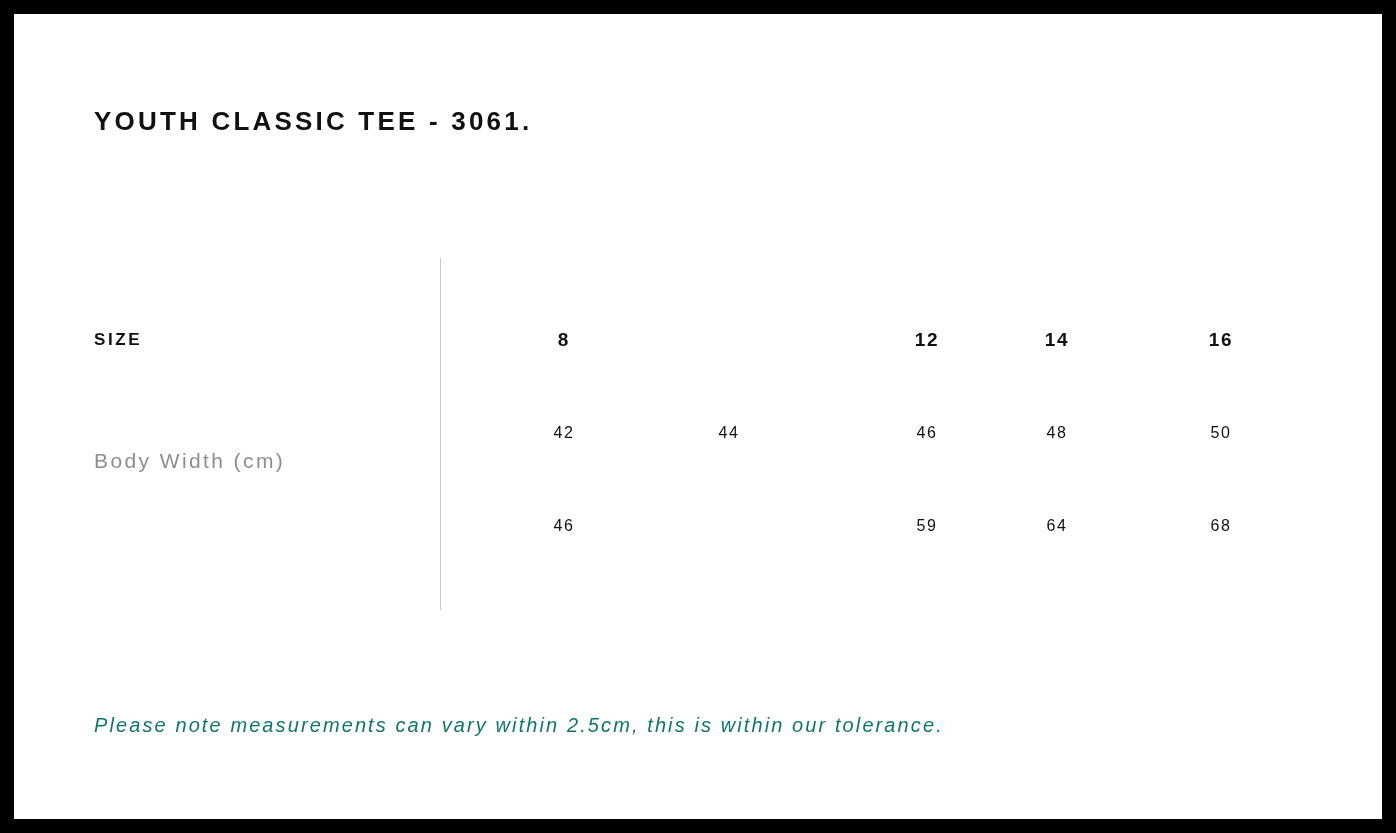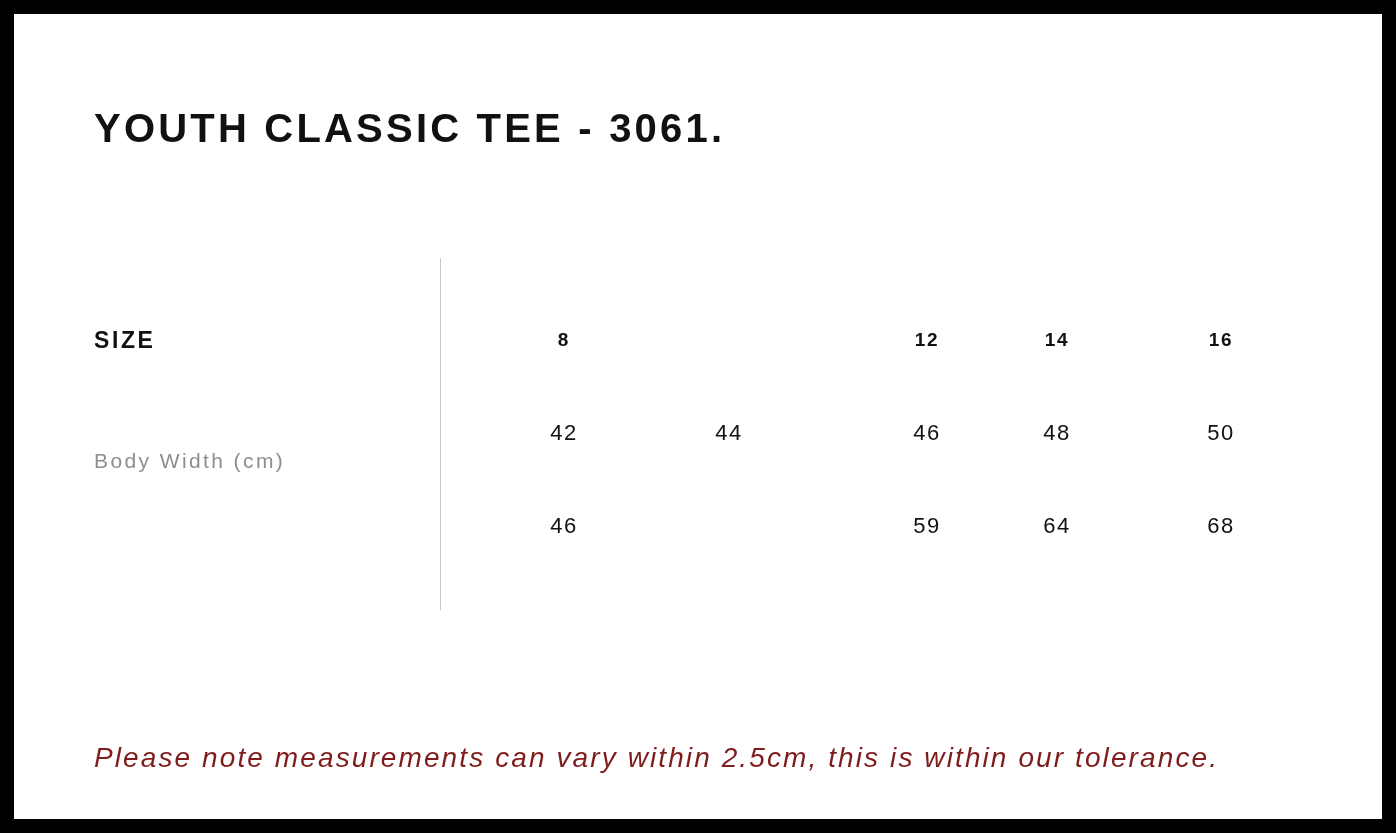--- a/index.html
+++ b/index.html
@@ -19,21 +19,21 @@
     top: 14px;
     width: 1368px;
     height: 805px;
     background: #ffffff;
     box-sizing: border-box;
   }
   .title {
     position: absolute;
     left: 80px;
     top: 92px;
-    font-size: 40px;
+    font-size: 26px;
     font-weight: bold;
     letter-spacing: 3.2px;
     color: #111111;
     white-space: nowrap;
   }
   .divider {
     position: absolute;
     left: 426px;
     top: 244px;
     width: 1px;
@@ -61,59 +61,58 @@
     left: 80px;
     top: 0;
     line-height: 40px;
     font-size: 21px;
     letter-spacing: 2.4px;
     white-space: nowrap;
   }
   .label-head {
     font-weight: bold;
     color: #111111;
-    font-size: 23px;
+    font-size: 17px;
     letter-spacing: 2.6px;
   }
   .label-body {
     color: #8e8e8e;
     font-weight: normal;
     margin-top: 28px;
   }
   .cell {
     position: absolute;
     top: 0;
     width: 120px;
     text-align: center;
     line-height: 40px;
-    font-size: 22px;
+    font-size: 16px;
     letter-spacing: 1.6px;
     color: #111111;
   }
   .cell-head {
     font-weight: bold;
     font-size: 19px;
     letter-spacing: 1.8px;
   }
   .c0 { left: 490px; }
   .c1 { left: 655px; }
   .c2 { left: 853px; }
   .c3 { left: 983px; }
   .c4 { left: 1147px; }
 
   .note {
     position: absolute;
     left: 80px;
     top: 700px;
-    font-size: 28px;
+    font-size: 20px;
     font-style: italic;
     letter-spacing: 2.1px;
-    color: #7f1d1d;
+    color: #0f766e;
     white-space: nowrap;
-    margin-top: 28px;
   }
 </style>
 </head>
 <body>
 
 <div class="page">
 
   <div class="title">YOUTH CLASSIC TEE - 3061.</div>
 
   <div class="divider"></div>

